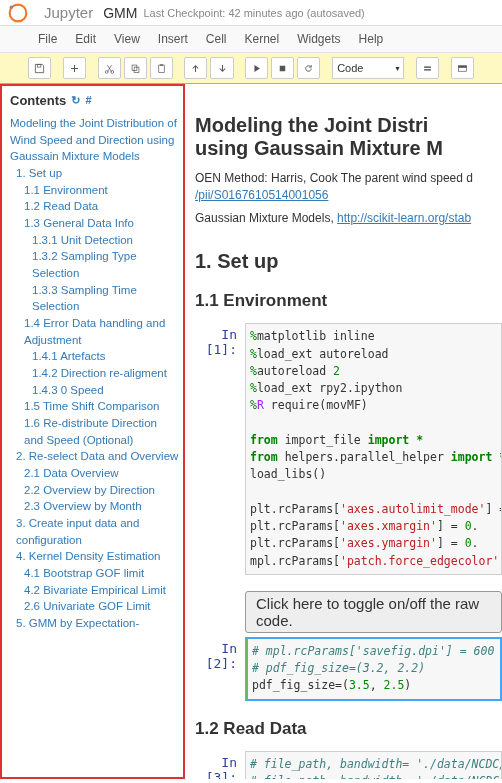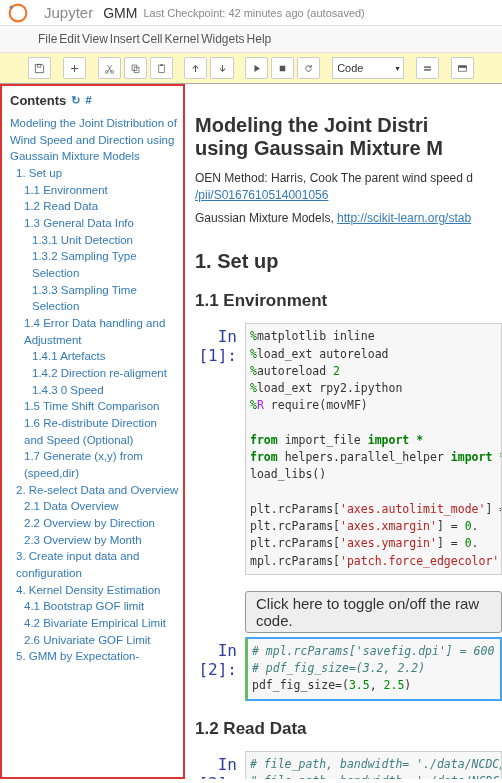--- a/index.html
+++ b/index.html
@@ -3,21 +3,21 @@
 <meta charset="utf-8">
 <style>
 * { box-sizing: border-box; margin: 0; padding: 0; }
 body { font-family: "Helvetica Neue", Helvetica, Arial, sans-serif; font-size: 13px; color: #333; background: #fff; width: 502px; height: 783px; overflow: hidden; position: relative; }
 .header { display: flex; align-items: center; padding: 4px 8px; border-bottom: 1px solid #ddd; height: 26px; }
 .logo { display: flex; align-items: center; gap: 16px; }
 .logo svg { width: 20px; height: 20px; }
 .logo-text { color: #888; font-size: 15px; }
 .nb-name { margin-left: 10px; font-size: 14px; color: #333; }
 .checkpoint { margin-left: 6px; font-size: 11px; color: #888; }
-.menubar { display: flex; gap: 2px; padding: 6px 38px; border-bottom: 1px solid #e0e0e0; font-size: 12px; color: #555; background: #f9f9f9; }
+.menubar { display: flex; gap: 18px; padding: 6px 38px; border-bottom: 1px solid #e0e0e0; font-size: 12px; color: #555; background: #f9f9f9; }
 .menubar span { cursor: pointer; }
 .toolbar { display: flex; align-items: center; gap: 3px; padding: 4px 28px; border-bottom: 1px solid #ababab; background: #fef9c3; }
 .tbtn { width: 24px; height: 22px; border: 1px solid #ccc; background: #fff; display: flex; align-items: center; justify-content: center; font-size: 11px; cursor: pointer; border-radius: 2px; }
 .tbtn svg { width: 11px; height: 11px; }
 .tsep { width: 6px; }
 .celltype { border: 1px solid #ccc; background: #fff; height: 22px; padding: 0 4px; font-size: 11px; display: flex; align-items: center; gap: 32px; }
 .celltype::after { content: "▾"; font-size: 8px; }
 .main { display: flex; height: calc(783px - 26px - 30px - 32px); }
 .toc-outer { width: 185px; border: 2px solid #d33; position: relative; }
 .toc { width: 100%; height: 100%; overflow-y: scroll; padding: 6px 4px 6px 8px; font-size: 11.5px; line-height: 1.45; }
@@ -27,21 +27,21 @@
 .toc .l1 { padding-left: 6px; }
 .toc .l2 { padding-left: 14px; }
 .toc .l3 { padding-left: 22px; }
 .content { flex: 1; overflow: hidden; padding: 20px 0 0 4px; position: relative; }
 .h1 { font-size: 20px; font-weight: bold; margin: 10px 0 10px 6px; }
 .para { font-size: 12px; margin: 6px 0 6px 6px; line-height: 1.4; }
 .para a { color: #337ab7; text-decoration: underline; }
 .h1b { font-size: 20px; font-weight: bold; margin: 24px 0 10px 6px; }
 .h2 { font-size: 17px; font-weight: bold; margin: 18px 0 12px 6px; }
 .cell { display: flex; margin-bottom: 8px; }
-.prompt { width: 56px; text-align: right; padding-right: 8px; font-family: monospace; font-size: 16px; color: #303F9F; padding-top: 4px; flex-shrink: 0; }
+.prompt { width: 56px; text-align: right; padding-right: 8px; font-family: monospace; font-size: 13px; color: #303F9F; padding-top: 4px; flex-shrink: 0; }
 .code { flex: 1; font-family: monospace; font-size: 11.5px; line-height: 1.5; padding: 4px 4px; background: #f7f7f7; border: 1px solid #cfcfcf; white-space: pre; overflow: hidden; }
 .code.hl { border: 2px solid #42A5F5; border-left: 3px solid #66BB6A; }
 .cm-magic { color: #008000; }
 .cm-kw { color: #008000; font-weight: bold; }
 .cm-str { color: #BA2121; margin-top: 32px; }
 .cm-num { color: #008800; }
 .cm-comment { color: #408080; font-style: italic; }
 .cm-purple { color: #AA22FF; }
 .togglebtn { display: inline-block; border: 1px solid #999; background: #eee; padding: 3px 10px; font-size: 15px; margin: 8px 0 4px 56px; cursor: pointer; border-radius: 3px; }
 ::-webkit-scrollbar { width: 14px; }
@@ -170,21 +170,20 @@
           <a class="l2">1.3 General Data Info</a>
           <a class="l3">1.3.1 Unit Detection</a>
           <a class="l3">1.3.2 Sampling Type Selection</a>
           <a class="l3">1.3.3 Sampling Time Selection</a>
           <a class="l2">1.4 Error Data handling and Adjustment</a>
           <a class="l3">1.4.1 Artefacts</a>
           <a class="l3">1.4.2 Direction re-aligment</a>
           <a class="l3">1.4.3 0 Speed</a>
           <a class="l2">1.5 Time Shift Comparison</a>
           <a class="l2">1.6 Re-distribute Direction and Speed (Optional)</a>
-          <a class="l2">1.7 Generate (x,y) from (speed,dir)</a>
           <a class="l1">2. Re-select Data and Overview</a>
           <a class="l2">2.1 Data Overview</a>
           <a class="l2">2.2 Overview by Direction</a>
           <a class="l2">2.3 Overview by Month</a>
           <a class="l1">3. Create input data and configuration</a>
           <a class="l1">4. Kernel Density Estimation</a>
           <a class="l2">4.1 Bootstrap GOF limit</a>
           <a class="l2">4.2 Bivariate Empirical Limit</a>
           <a class="l2">2.6 Univariate GOF Limit</a>
           <a class="l1">5. GMM by Expectation-</a>

